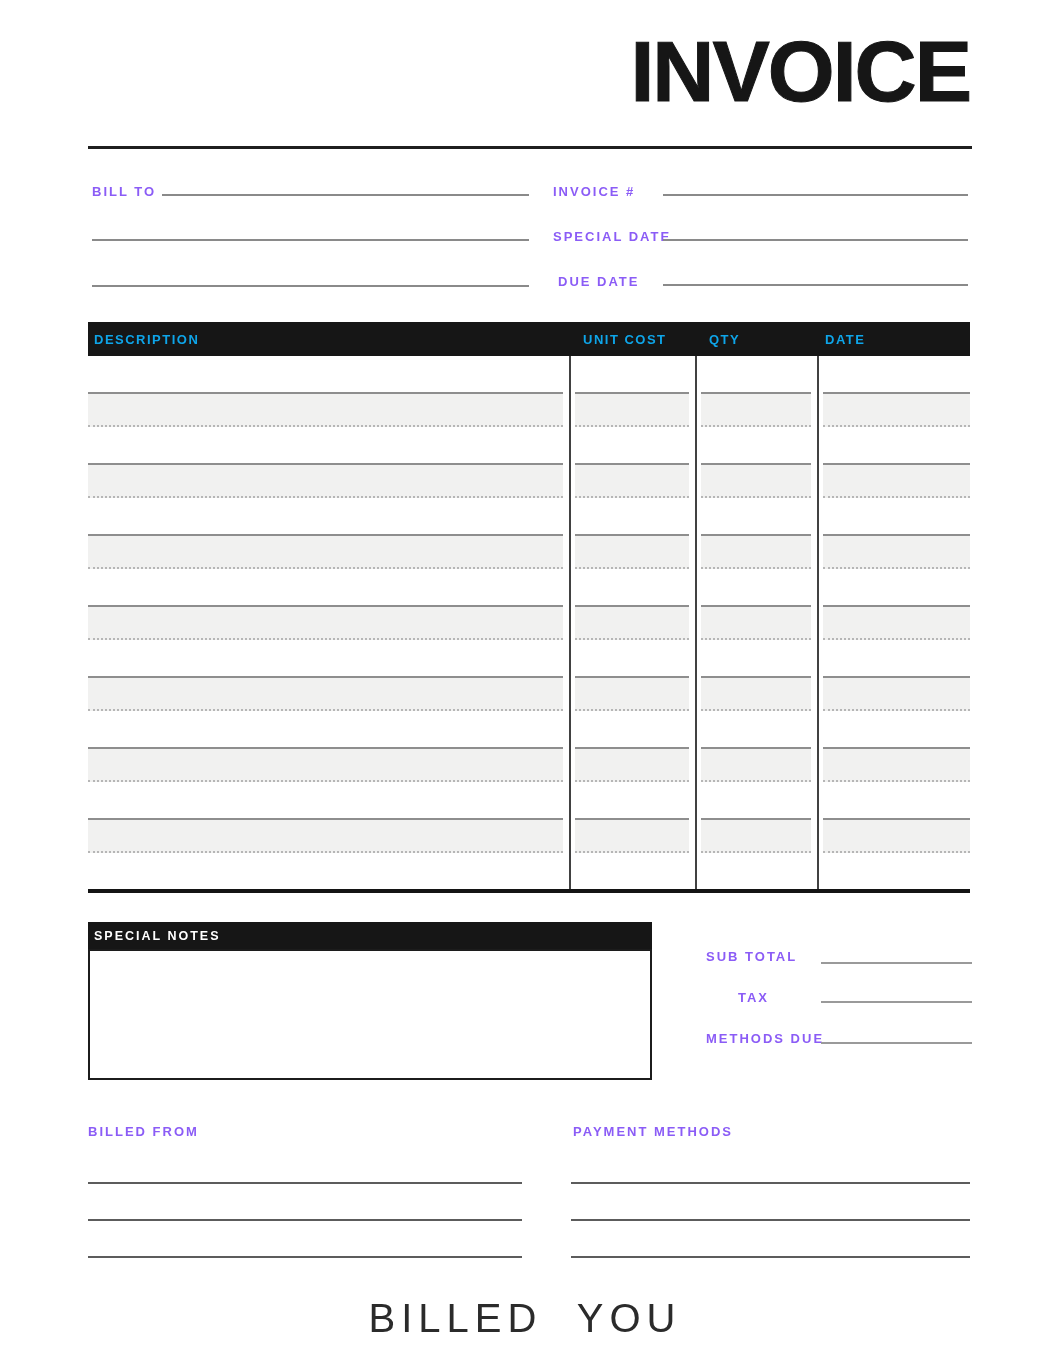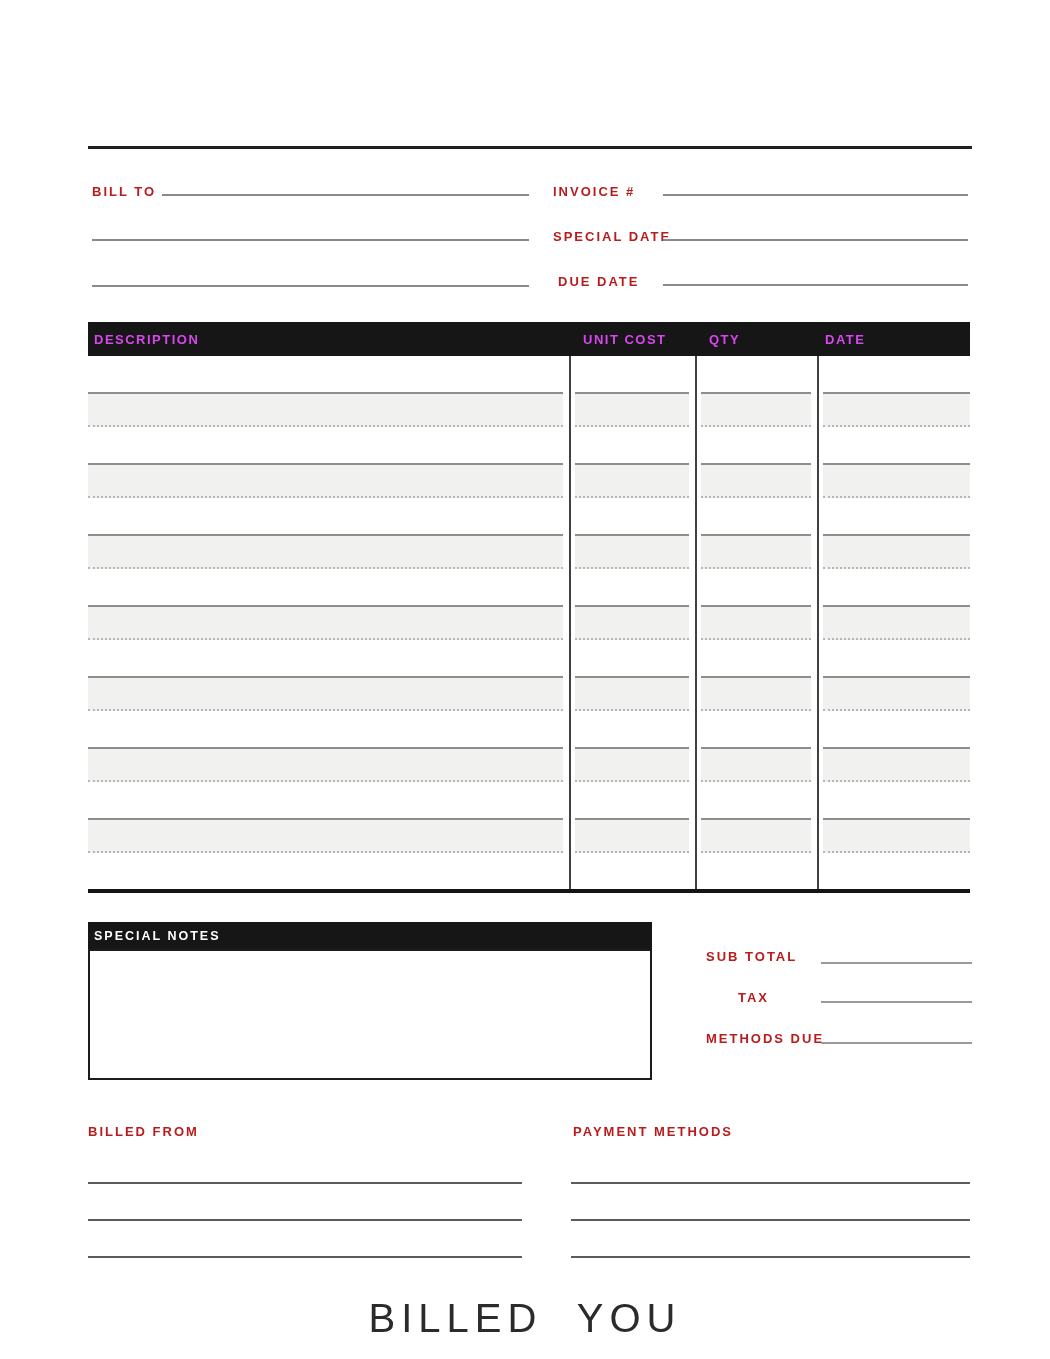--- a/index.html
+++ b/index.html
@@ -13,36 +13,36 @@
   .title {
     position:absolute; top:28px; right:80px;
     font-size:86px; font-weight:800; letter-spacing:-2px; line-height:1;
     color:#161616; -webkit-text-stroke:1px #161616;
   }
   .title-rule { position:absolute; left:88px; top:146px; width:884px; height:3px; background:#1f1f1f; }
 
   
   .lbl {
     position:absolute; font-size:13px; font-weight:bold; letter-spacing:2px;
-    color:#b91c1c; white-space:nowrap;
+    color:#8b5cf6; white-space:nowrap;
   }
 
   
   .wline { position:absolute; height:2px; background:#8a8a8a; }
   .wline.dark { height:2px; background:#5c5c5c; }
   .wline.mid  { background:#9a9a9a; }
 
   
   .thead {
     position:absolute; left:88px; top:322px; width:882px; height:34px;
     background:#161616; display:grid; grid-template-columns:481px 126px 122px 153px;
     align-items:center;
   }
   .thead .th {
-    color:#d946ef; font-size:13px; font-weight:bold; letter-spacing:1.5px; white-space:nowrap;
+    color:#0ea5e9; font-size:13px; font-weight:bold; letter-spacing:1.5px; white-space:nowrap;
   }
   .thead .th.h0 { padding-left:6px; }
   .thead .th.h1 { padding-left:14px; }
   .thead .th.h2 { padding-left:14px; }
   .thead .th.h3 { padding-left:8px; }
 
   .tbody {
     position:absolute; left:88px; top:356px; width:882px; height:533px;
     display:flex; flex-direction:column;
   }
@@ -76,20 +76,21 @@
   .thanks {
     position:absolute; left:0; top:1296px; width:1050px; text-align:center;
     font-size:40px; font-weight:200; letter-spacing:6px; word-spacing:18px; color:#2b2b2b;
   }
 </style>
 </head>
 <body>
 
 <div class="page">
 
+  <div class="title">INVOICE</div>
   <div class="title-rule"></div>
 
   <div class="lbl" style="left:92px; top:184px;">BILL TO</div>
   <div class="wline" style="left:162px; top:194px; width:367px;"></div>
   <div class="wline" style="left:92px;  top:239px; width:437px;"></div>
   <div class="wline" style="left:92px;  top:285px; width:437px;"></div>
 
   <div class="lbl" style="left:553px; top:184px;">INVOICE #</div>
   <div class="wline" style="left:663px; top:194px; width:305px;"></div>
 

